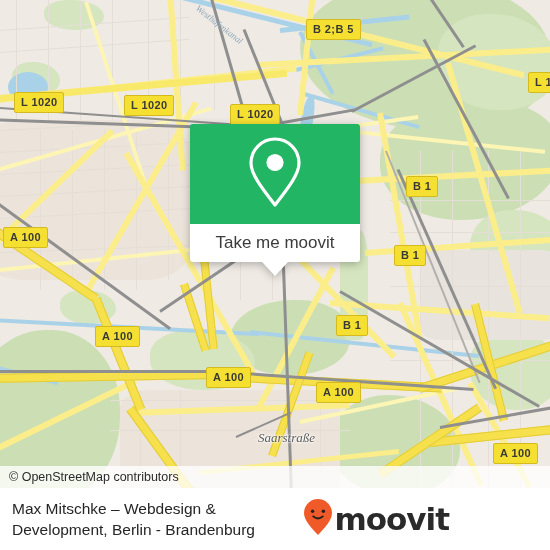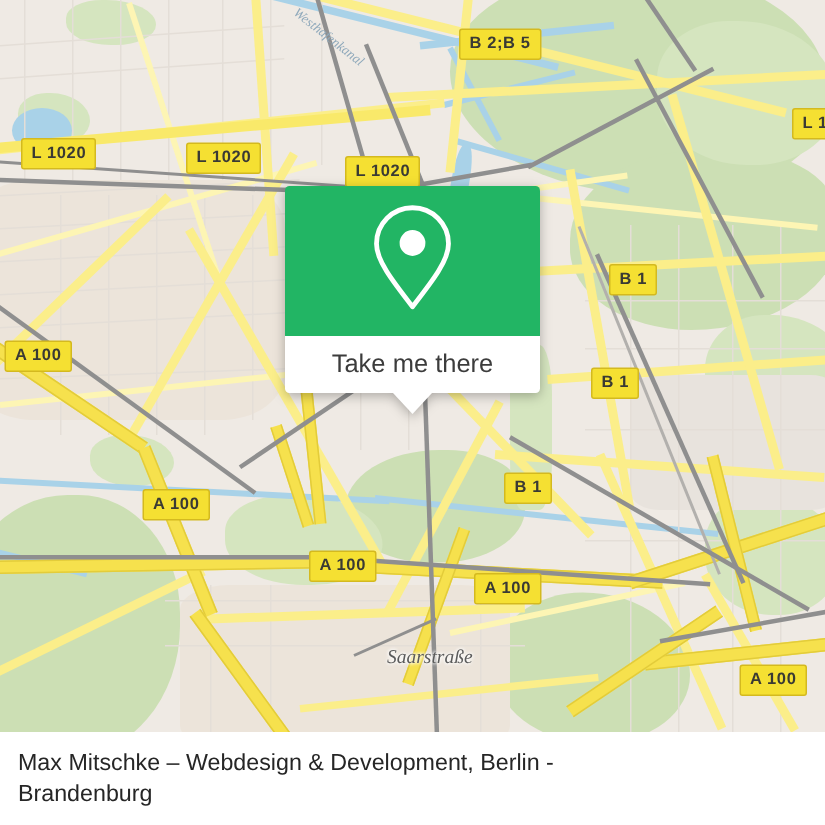--- a/index.html
+++ b/index.html
@@ -321,34 +321,46 @@
       </div>
 
     <div id="streetlabels">
         <div class="streetlabel" style="left: 258px; top: 430px;">Saarstraße</div>
       </div>
 
     <div id="waterlabels">
         <div class="canallabel" style="left: 197px; top: 2px; transform-origin: 0px 50%; transform: rotate(38deg);">Westhafenkanal</div>
       </div>
 
+    <div id="attrib">© OpenStreetMap contributors</div>
   </div>
 
   <div id="callout">
     <div id="callout-top">
       <span id="pin-icon">
         <svg width="62" height="76" viewBox="0 0 62 76" aria-hidden="true">
           <path d="M31 5 C17.7 5 7 15.7 7 29 C7 40 17 53 31 71 C45 53 55 40 55 29 C55 15.7 44.3 5 31 5 Z" fill="none" stroke="#ffffff" stroke-width="3.2" stroke-linejoin="round"></path>
           <circle cx="31" cy="28.5" r="8.6" fill="#ffffff"></circle>
         </svg>
       </span>
     </div>
     <div id="callout-bottom">
-      <span id="callout-label">Take me there</span>
+      <span id="callout-label">Take me moovit</span>
       <span id="callout-tail"></span>
     </div>
   </div>
 
   <div id="footer">
     <div id="footer-title">Max Mitschke – Webdesign &amp; Development, Berlin - Brandenburg</div>
+    <div id="logo">
+      <span id="logo-mark">
+        <svg width="30" height="38" viewBox="0 0 30 38" aria-hidden="true">
+          <path d="M15 1 C7.3 1 1 7.3 1 15 C1 22.2 8.2 29.6 15 37 C21.8 29.6 29 22.2 29 15 C29 7.3 22.7 1 15 1 Z" fill="#ef5a28"></path>
+          <circle cx="9.6" cy="13.2" r="1.7" fill="#23201f"></circle>
+          <circle cx="20.4" cy="13.2" r="1.7" fill="#23201f"></circle>
+          <path d="M10.2 18.4 Q15 22.6 19.8 18.4" fill="none" stroke="#23201f" stroke-width="1.9" stroke-linecap="round"></path>
+        </svg>
+      </span>
+      <span id="logo-word">moovit</span>
+    </div>
   </div>
 
 </div>
 
 </body></html>

